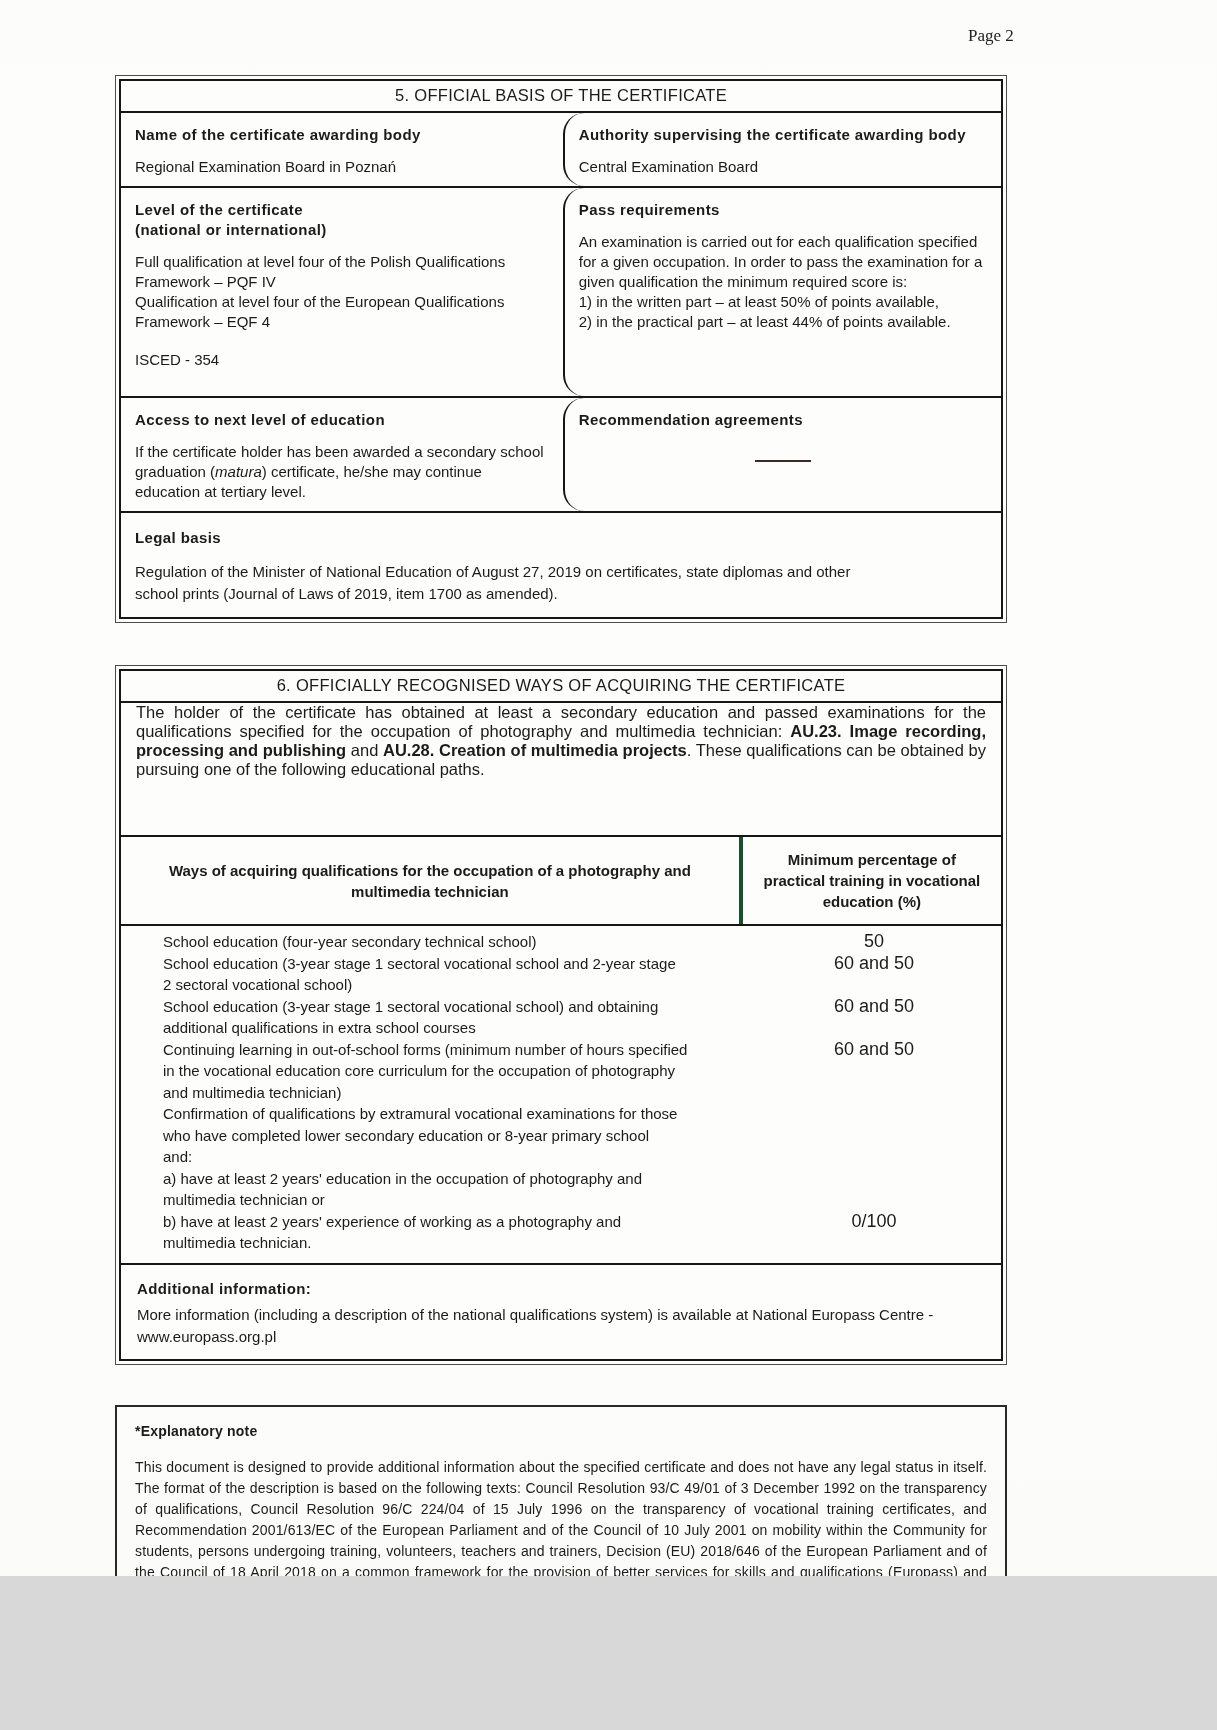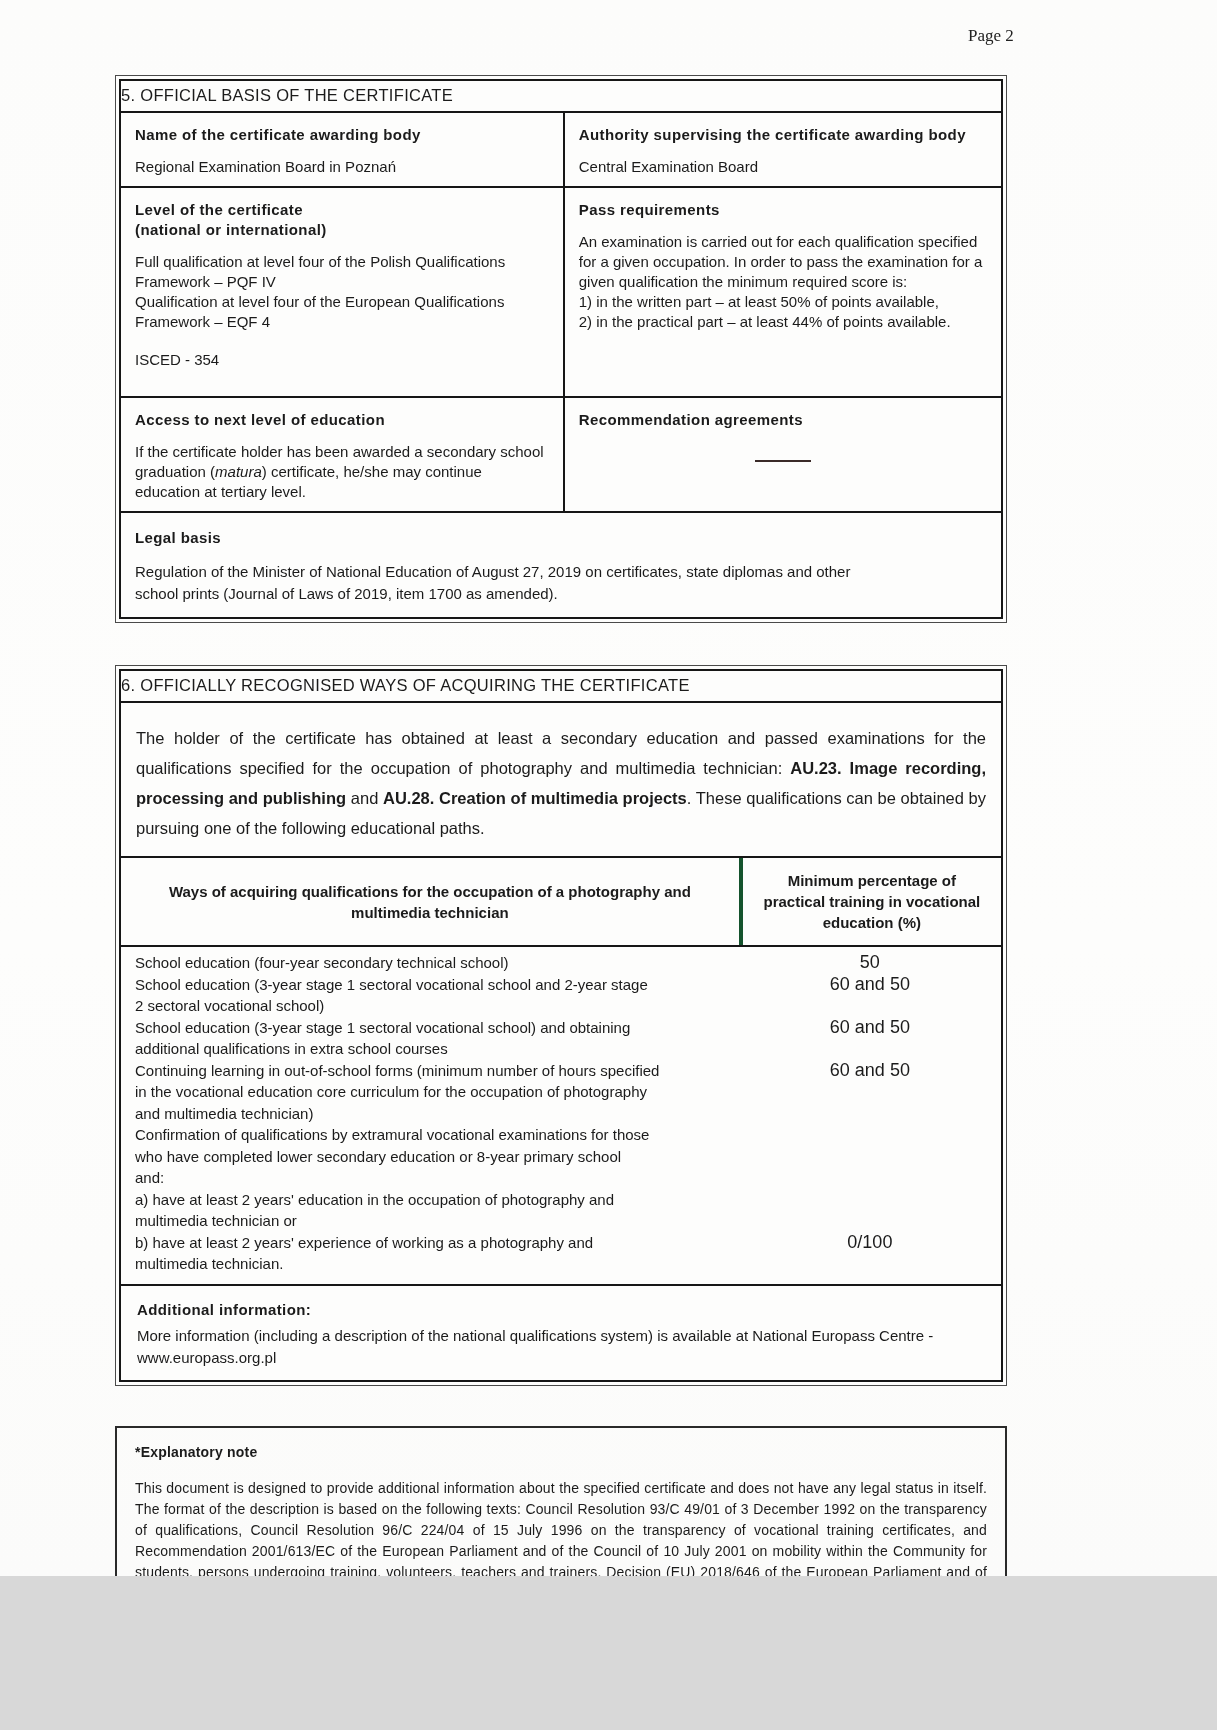--- a/index.html
+++ b/index.html
@@ -26,27 +26,28 @@
   .content {
     position: absolute;
     left: 115px;
     top: 75px;
     width: 892px;
   }
   
   .dbox { border: 1px solid #4a4a4a; padding: 3px; background: #fdfdfc; }
   .dbox-inner { border: 2px solid #161616; }
   .box-title {
+    text-align: center;
     font-size: 16.5px;
     letter-spacing: 0.3px;
     padding: 5px 0 6px;
     border-bottom: 2px solid #161616;
   }
   .grid2 { display: grid; grid-template-columns: 50.2% 49.8%; }
-  .cell { padding: 10px 14px 8px; font-size: 15px; line-height: 20px; }
+  .cell { padding: 10px 14px 8px; font-size: 15px; line-height: 20px; border-radius: 21px; }
   .cell.rcell { border-left: 2px solid #161616; }
   .bt { border-top: 2px solid #161616; }
   .cell h4, .legal h4, .addl h4 {
     font-size: 15px;
     letter-spacing: 0.4px;
     margin: 2px 0 12px;
   }
   .cell .val { margin-top: 2px; }
   .prewrap { white-space: pre-line; }
   .isced { margin-top: 18px; }
@@ -57,39 +58,39 @@
   .empty-line {
     width: 56px;
     border-top: 2px solid #3a2a28;
     margin: 30px auto 0;
   }
   .spacer-box { height: 42px; }
   .spacer-note { height: 40px; }
 
   
   .intro {
-    padding: 20px 15px 13px;
+    padding: 0 15px 13px;
     font-size: 16.5px;
-    line-height: 30px;
+    line-height: 19px;
     text-align: justify;
     min-height: 132px;
     border-radius: 7px;
   }
   .tbl-head { display: grid; grid-template-columns: 70.2% 29.8%; border-top: 2px solid #161616; border-bottom: 2px solid #161616; min-height: 88px; }
   .tbl-head .hc {
     font-weight: bold;
     font-size: 15px;
     text-align: center;
     line-height: 21px;
     padding: 12px 10px;
     display: flex; align-items: center; justify-content: center;
   }
   .tbl-head .hc.rc { border-left: 4px solid #14532d; }
   .tbl-body { padding: 5px 0 9px; }
-  .trow { display: grid; grid-template-columns: 70.2% 29.8%; }
+  .trow { display: grid; grid-template-columns: 70.2% 29.8%; padding-left: 28px; }
   .trow .path { padding: 0 10px 0 14px; font-size: 15px; line-height: 21.5px; }
   .trow .pct { font-size: 18px; line-height: 21.5px; text-align: center; padding: 0 6px; }
   .addl { border-top: 2px solid #161616; padding: 11px 16px; min-height: 94px; font-size: 15px; line-height: 22px; }
   .addl h4 { margin-bottom: 4px; }
 
   
   .note-box {
     border: 2px solid #2a2a2a;
     padding: 14px 18px 16px;
     font-size: 14px;

